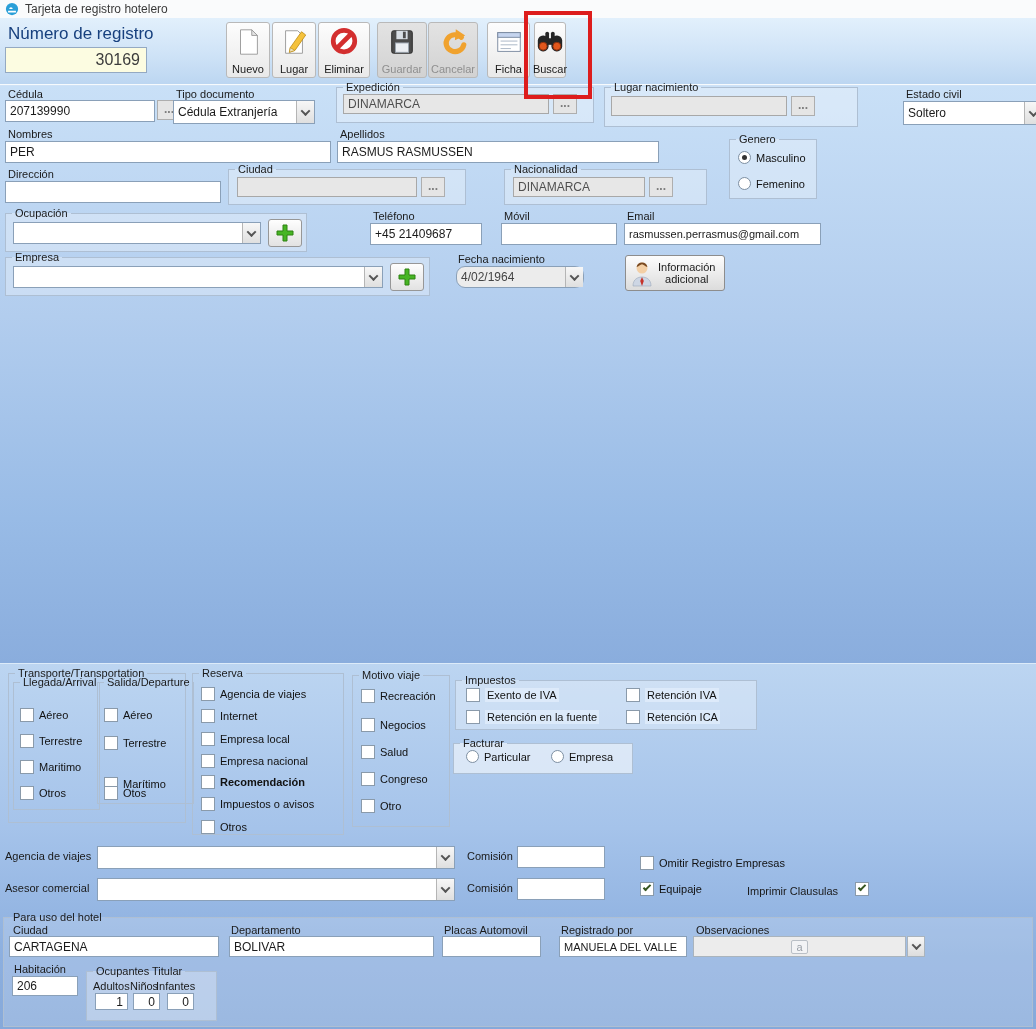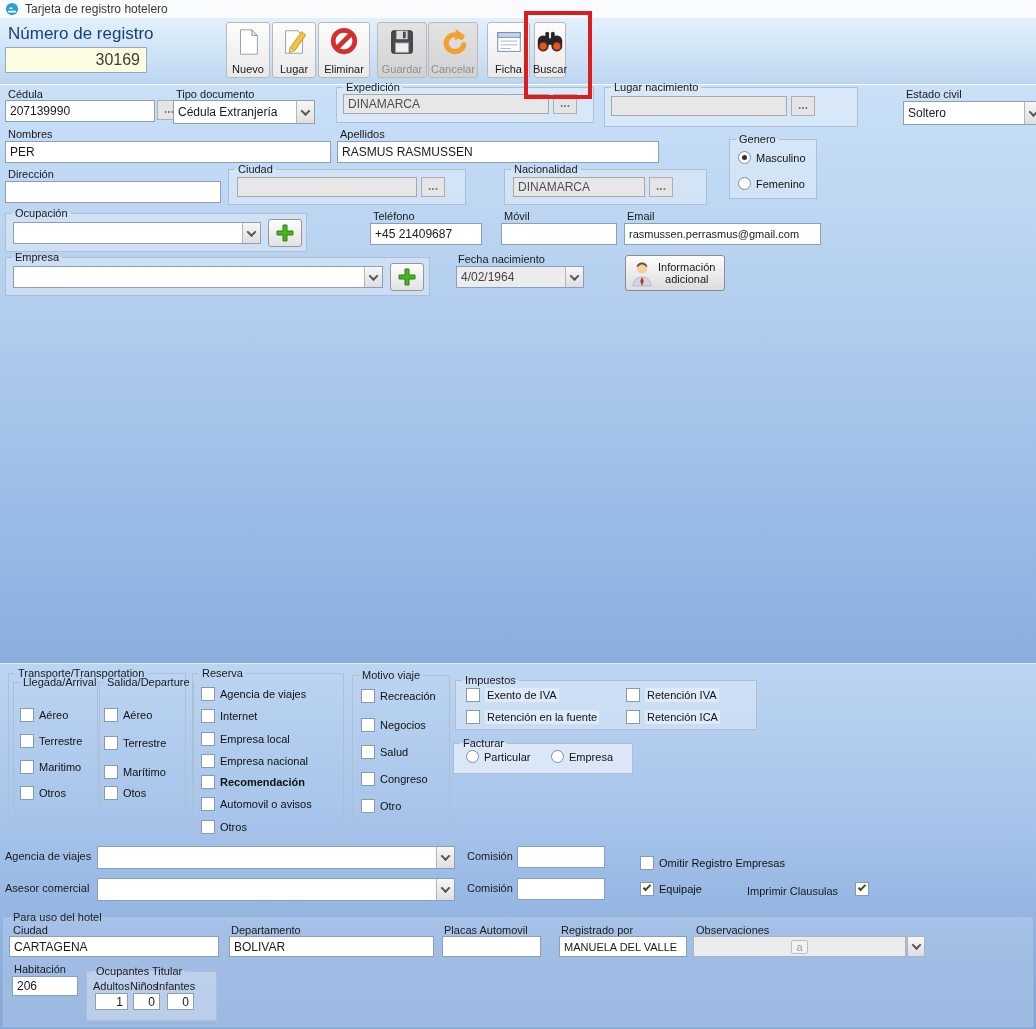--- a/index.html
+++ b/index.html
@@ -254,21 +254,21 @@
           </span>
       </div>
       <div class="plusbtn" style="left:384px;top:0px;">
         <svg width="20" height="20" viewBox="0 0 20 20">
           <path d="M8 2 h4 v6 h6 v4 h-6 v6 h-4 v-6 H2 V8 h6z" fill="#47b524" stroke="#2e8212"></path>
         </svg>
       </div>
     </fieldset>
 
     <div class="lbl" style="left:458px;top:167px;">Fecha nacimiento</div>
-    <div class="combo gray" style="left:456px;top:180px;width:128px;height:22px;">
+    <div class="combo gray" style="left:456px;top:180px;width:128px;height:22px;border-radius:9px;">
       <span class="txt">4/02/1964</span>
       <span class="arw">
           <span class="chev"></span>
         </span>
     </div>
 
     <div class="infobtn">
       <svg width="24" height="28" viewBox="0 0 24 28">
         <path d="M3 27 c0-7 5-9 9-9 s9 2 9 9z" fill="#cdd6e4" stroke="#9aa7bb" stroke-width="0.6"></path>
         <path d="M12 18 l1.8 4 -1.8 5 -1.8-5z" fill="#c6342b"></path>
@@ -307,21 +307,21 @@
       <fieldset class="gb" style="left:88px;top:-3px;width:86px;height:128px;">
         <legend>Salida/Departure</legend>
         <div class="cb" style="left:6px;top:20px;">
           <span class="box"></span>
           <span class="cl">Aéreo</span>
         </div>
         <div class="cb" style="left:6px;top:48px;">
           <span class="box"></span>
           <span class="cl">Terrestre</span>
         </div>
-        <div class="cb" style="left:6px;top:77px;">
+        <div class="cb" style="left:6px;top:89px;">
           <span class="box"></span>
           <span class="cl">Marítimo</span>
         </div>
         <div class="cb" style="left:6px;top:98px;">
           <span class="box"></span>
           <span class="cl">Otos</span>
         </div>
       </fieldset>
     </fieldset>
 
@@ -342,21 +342,21 @@
       <div class="cb" style="left:8px;top:75px;">
         <span class="box"></span>
         <span class="cl">Empresa nacional</span>
       </div>
       <div class="cb" style="left:8px;top:96px;font-weight:bold;">
         <span class="box"></span>
         <span class="cl">Recomendación</span>
       </div>
       <div class="cb" style="left:8px;top:118px;">
         <span class="box"></span>
-        <span class="cl">Automovil o avisos</span>
+        <span class="cl">Impuestos o avisos</span>
       </div>
       <div class="cb" style="left:8px;top:141px;">
         <span class="box"></span>
         <span class="cl">Otros</span>
       </div>
     </fieldset>
 
     <fieldset class="gb" style="left:352px;top:5px;width:98px;height:158px;">
       <legend>Motivo viaje</legend>
       <div class="cb" style="left:8px;top:8px;">

